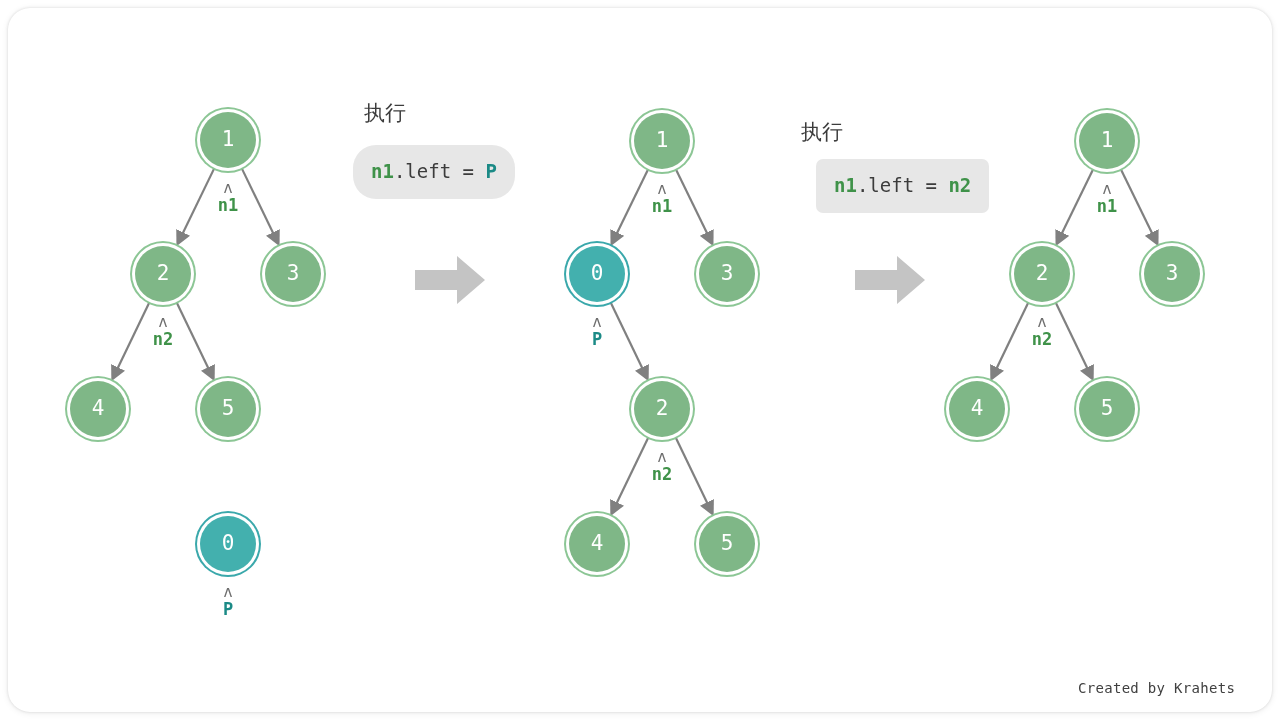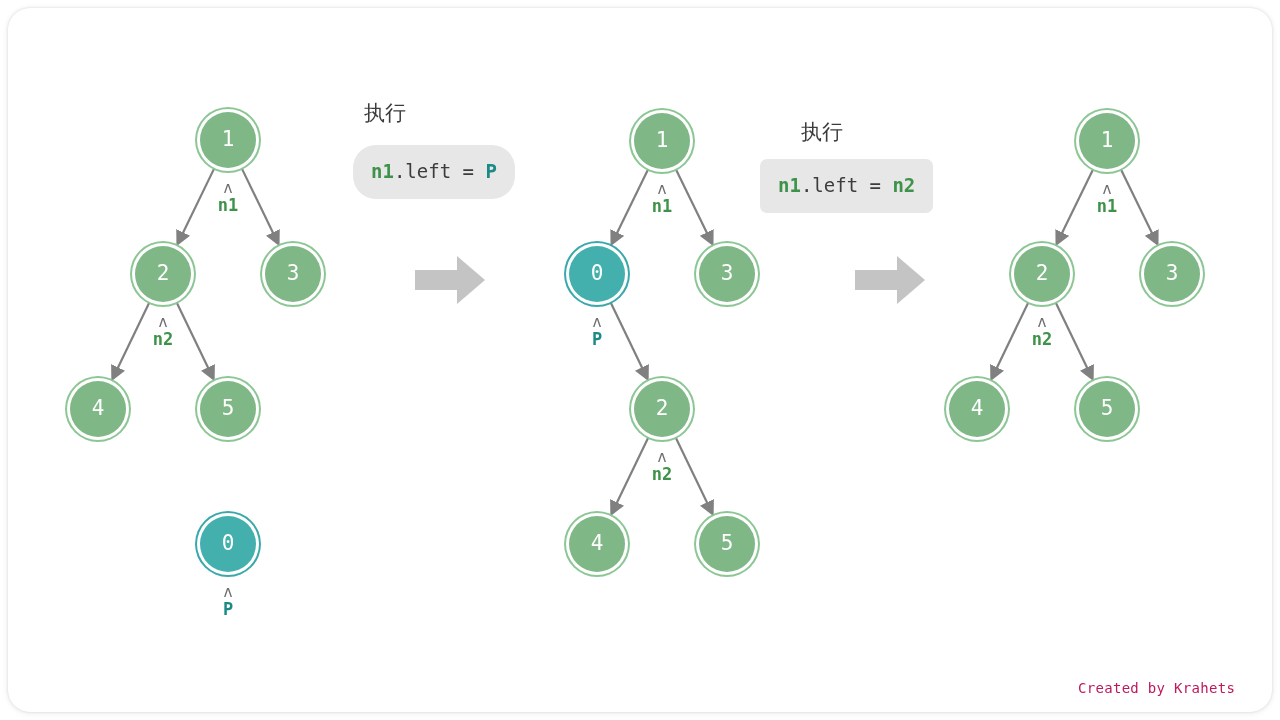--- a/index.html
+++ b/index.html
@@ -103,21 +103,21 @@
   .codebox .plain   { color: #3c3c3c; }
 
   
   .bigarrow { position: absolute; z-index: 2; }
 
   
   .credit {
     position: absolute;
     font-family: "DejaVu Sans Mono", monospace;
     font-size: 14px;
-    color: #be185d;
+    color: #404040;
     letter-spacing: 0.3px;
     white-space: nowrap;
   }
 </style>
 </head>
 <body>
 
 <div id="canvas">
   <svg class="edges" id="edges-svg" viewBox="0 0 1264 704">
       <defs>
@@ -219,21 +219,21 @@
         <span class="caret">ʌ</span>
         <span class="nm">n1</span>
       </div>
       <div class="ptr green" style="left: 1004px; top: 309px;">
         <span class="caret">ʌ</span>
         <span class="nm">n2</span>
       </div>
       <div class="exec-label" style="left: 356px; top: 91px;">执行</div>
       <div class="codebox" style="left: 345px; top: 137px; border-radius: 23px;"><div><span class="v-green">n1</span><span class="plain">.left = </span><span class="v-teal">P</span></div></div>
       <div class="exec-label" style="left: 793px; top: 110px;">执行</div>
-      <div class="codebox" style="left: 752px; top: 151px;"><div><span class="v-green">n1</span><span class="plain">.left = </span><span class="v-green">n2</span></div></div>
+      <div class="codebox" style="left: 808px; top: 151px;"><div><span class="v-green">n1</span><span class="plain">.left = </span><span class="v-green">n2</span></div></div>
       <div class="bigarrow" style="left: 407px; top: 246px;"><svg width="72" height="52" viewBox="0 0 72 52">
           <path d="M0,16 L42,16 L42,2 L70,26 L42,50 L42,36 L0,36 Z" fill="#c4c4c4"></path>
         </svg></div>
       <div class="bigarrow" style="left: 847px; top: 246px;"><svg width="72" height="52" viewBox="0 0 72 52">
           <path d="M0,16 L42,16 L42,2 L70,26 L42,50 L42,36 L0,36 Z" fill="#c4c4c4"></path>
         </svg></div>
     </div>
   <div class="credit" style="left:1070px; top:672px;">Created by Krahets</div>
 </div>
 

